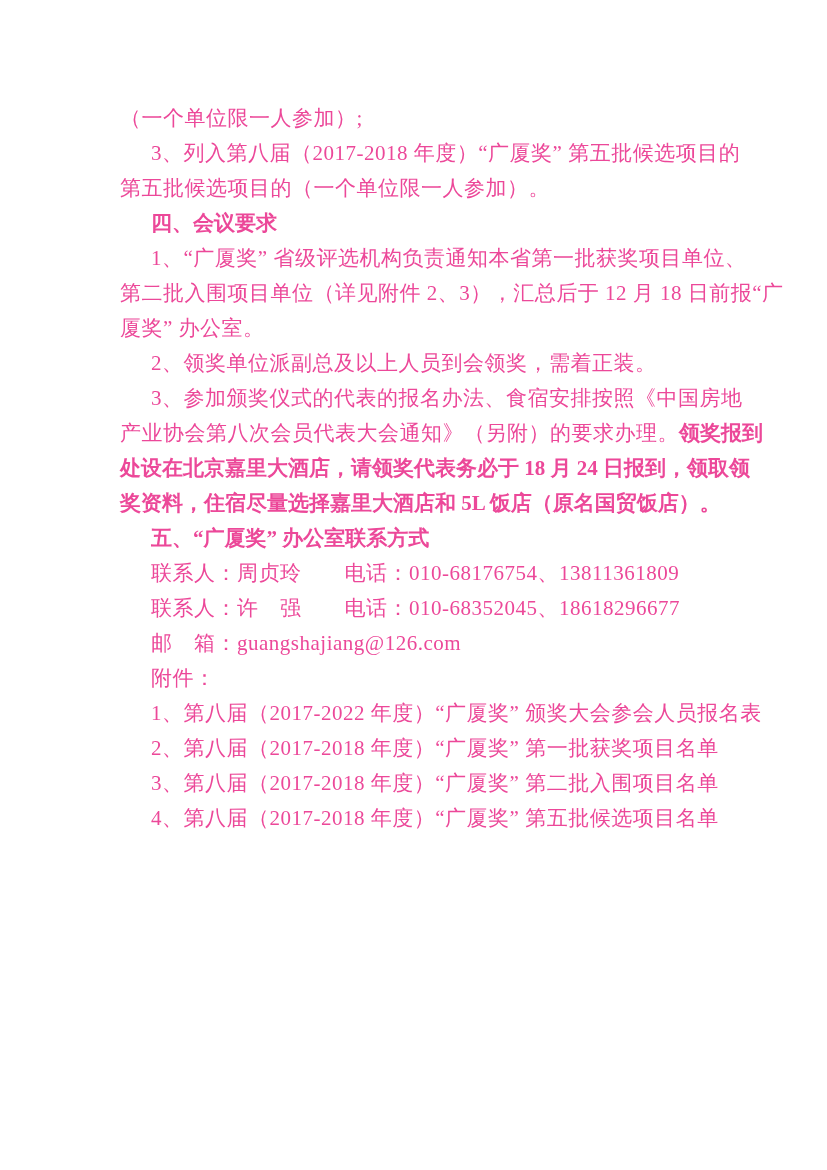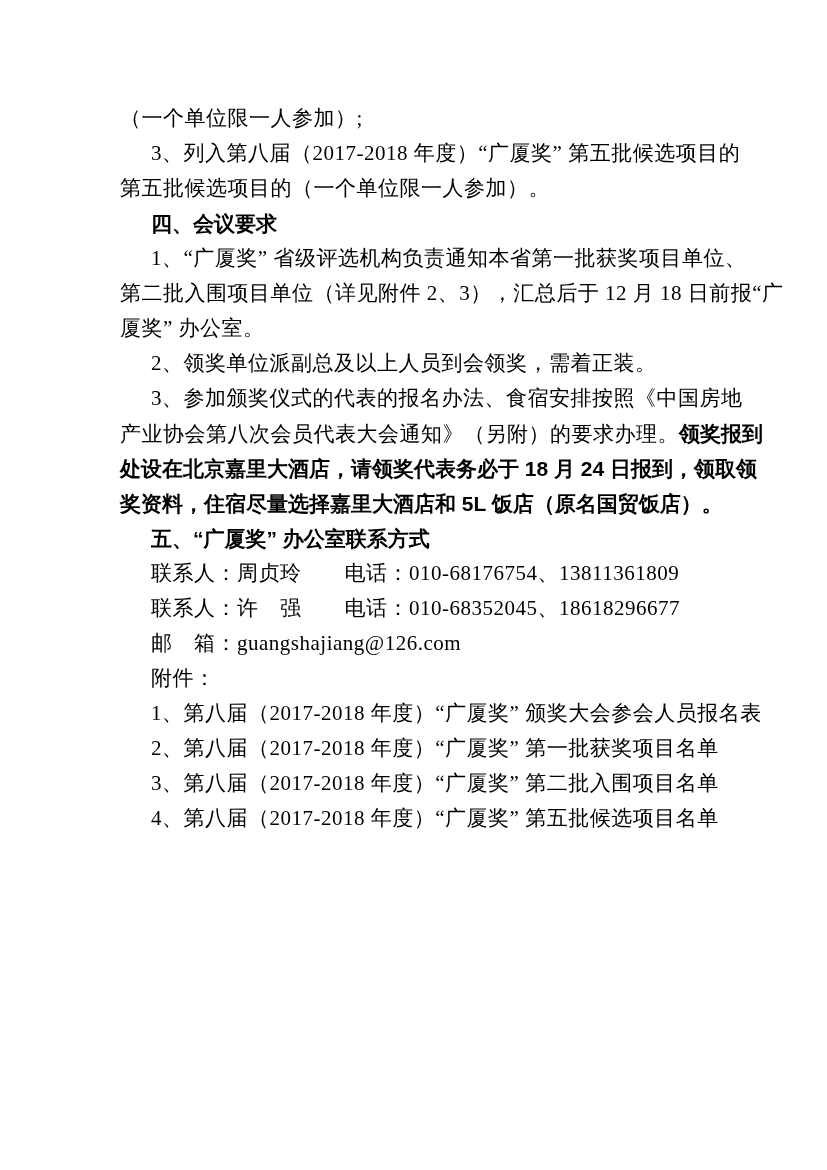--- a/index.html
+++ b/index.html
@@ -1,24 +1,24 @@
 <!DOCTYPE html>
 <html><head>
 <meta charset="utf-8">
 <style>
   html,body{margin:0;padding:0;background:#ffffff;}
   .page{
     position:relative;width:827px;height:862px;background:#ffffff;
-    font-family:"Liberation Serif","DejaVu Serif",serif;color:#000000;overflow:hidden;
+    font-family:"Liberation Serif","DejaVu Serif",serif;color:#ec4899;overflow:hidden;
   }
   .body-text{position:absolute;left:120px;top:101px;width:600px;z-index:1;}
   .line{height:35px;line-height:35px;font-size:21px;letter-spacing:.5px;white-space:pre;}
   .line.indent{padding-left:31px;}
   .seg{font-family:inherit;}
-  .seg.bold{font-weight:700;font-family:Liberation Sans, sans-serif;letter-spacing:0;}
+  .seg.bold{font-weight:700;font-family:Liberation Serif, serif;letter-spacing:0;}
   .sig{position:absolute;font-size:21px;letter-spacing:1px;white-space:pre;z-index:1;}
   .sig-left{left:209px;top:929px;}
   .sig-r1{left:452px;top:929px;}
   .sig-r2{left:440px;top:959px;}
   .sig-date{left:317px;top:984px;margin-top:16px;}
   .page-number{position:absolute;left:122px;top:1080px;font-size:20px;z-index:1;}
   .seal{position:absolute;z-index:2;}
   .seal-left{left:198px;top:874px;width:186px;height:186px;}
   .seal-right{left:433px;top:871px;width:186px;height:186px;}
   .ring{fill:none;stroke:#dd1111;stroke-width:9;}
@@ -45,21 +45,21 @@
       <div class="line indent"><span class="seg">2、领奖单位派副总及以上人员到会领奖，需着正装。</span></div>
       <div class="line indent"><span class="seg">3、参加颁奖仪式的代表的报名办法、食宿安排按照《中国房地</span></div>
       <div class="line"><span class="seg">产业协会第八次会员代表大会通知》（另附）的要求办理。</span><span class="seg bold">领奖报到</span></div>
       <div class="line"><span class="seg bold">处设在北京嘉里大酒店，请领奖代表务必于 18 月 24 日报到，领取领</span></div>
       <div class="line"><span class="seg bold">奖资料，住宿尽量选择嘉里大酒店和 5L 饭店（原名国贸饭店）。</span></div>
       <div class="line indent"><span class="seg bold">五、“广厦奖” 办公室联系方式</span></div>
       <div class="line indent"><span class="seg">联系人：周贞玲　　电话：010-68176754、13811361809</span></div>
       <div class="line indent"><span class="seg">联系人：许　强　　电话：010-68352045、18618296677</span></div>
       <div class="line indent"><span class="seg">邮　箱：guangshajiang@126.com</span></div>
       <div class="line indent"><span class="seg">附件：</span></div>
-      <div class="line indent"><span class="seg">1、第八届（2017-2018 年度）“广厦奖” 颁奖大会参会人员报名表</span></div>
+      <div class="line indent"><span class="seg">1、第八届（2017-2022 年度）“广厦奖” 颁奖大会参会人员报名表</span></div>
       <div class="line indent"><span class="seg">2、第八届（2017-2018 年度）“广厦奖” 第一批获奖项目名单</span></div>
       <div class="line indent"><span class="seg">3、第八届（2017-2018 年度）“广厦奖” 第二批入围项目名单</span></div>
       <div class="line indent"><span class="seg">4、第八届（2017-2018 年度）“广厦奖” 第五批候选项目名单</span></div>
     </div>
 
   <div class="sig sig-left">中国房地产业协会</div>
   <div class="sig sig-r1">住房和城乡建设部</div>
   <div class="sig sig-r2">住宅产业化促进中心</div>
   <div class="sig sig-date">2018 年 12 月 10 日</div>
 

